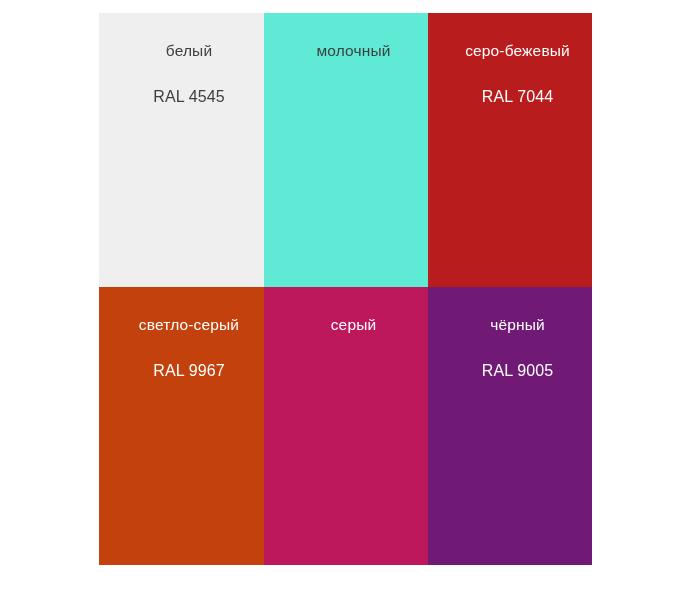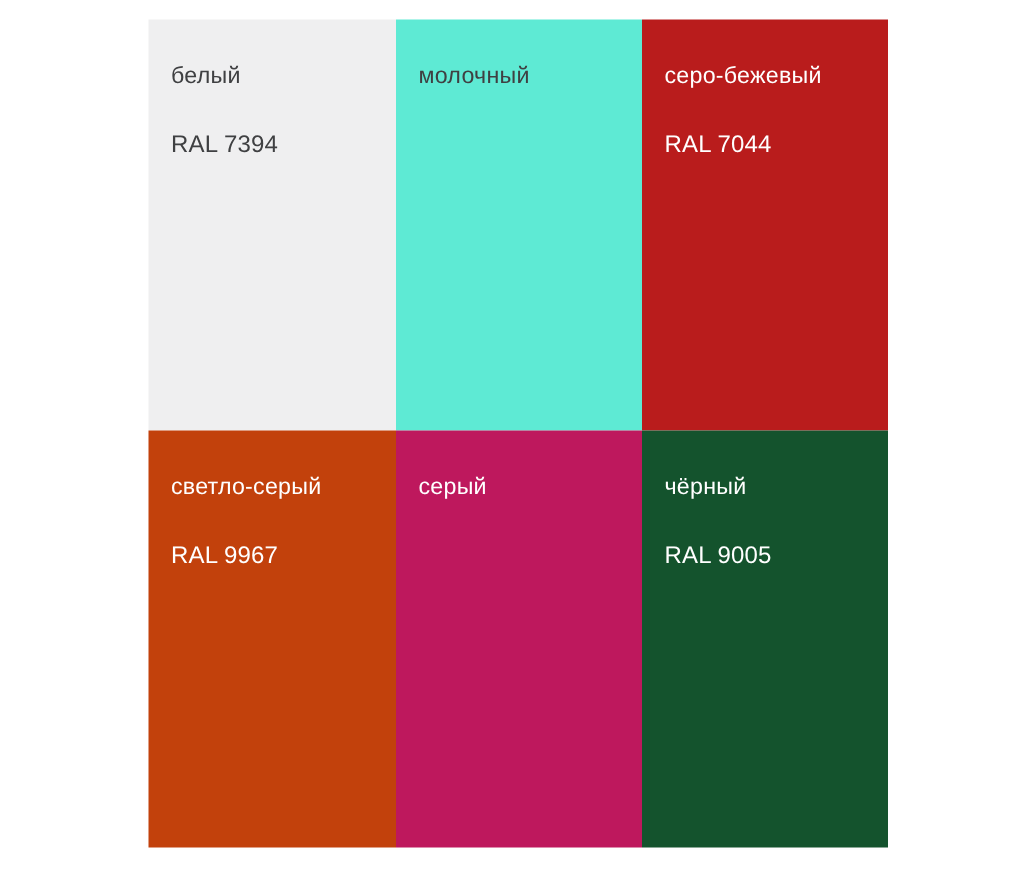--- a/index.html
+++ b/index.html
@@ -29,20 +29,21 @@
     grid-template-rows: 274px 278px;
     width: 100%;
     height: 100%;
   }
 
   .swatch {
     position: relative;
     box-sizing: border-box;
     padding: 28px 0 0 15px;
     overflow: hidden;
+    text-align: center;
   }
 
   .swatch-name {
     font-size: 15.5px;
     line-height: 20px;
     letter-spacing: 0.15px;
     font-weight: 400;
     margin: 0 0 26px 0;
     white-space: nowrap;
   }
@@ -67,40 +68,40 @@
   }
 </style>
 </head>
 <body style="background-color: rgb(255, 255, 255);">
 
 <div class="palette-wrap">
   <div class="palette-grid">
 
     <div class="swatch text-dark" style="background-color: rgb(239, 239, 240);">
       <p class="swatch-name">белый</p>
-      <p class="swatch-code">RAL 7394</p>
+      <p class="swatch-code">RAL 4545</p>
     </div>
 
     <div class="swatch text-dark" style="background-color: #5eead4;">
       <p class="swatch-name">молочный</p>
     </div>
 
     <div class="swatch text-light" style="background-color: #b91c1c;">
       <p class="swatch-name">серо-бежевый</p>
       <p class="swatch-code">RAL 7044</p>
     </div>
 
     <div class="swatch text-light" style="background-color: #c2410c;">
       <p class="swatch-name">светло-серый</p>
       <p class="swatch-code">RAL 9967</p>
     </div>
 
     <div class="swatch text-light" style="background-color: #be185d;">
       <p class="swatch-name">серый</p>
     </div>
 
-    <div class="swatch text-light" style="background-color: #14532d;">
+    <div class="swatch text-light" style="background-color: #701a75;">
       <p class="swatch-name">чёрный</p>
       <p class="swatch-code">RAL 9005</p>
     </div>
 
   </div>
 </div>
 
 </body></html>

